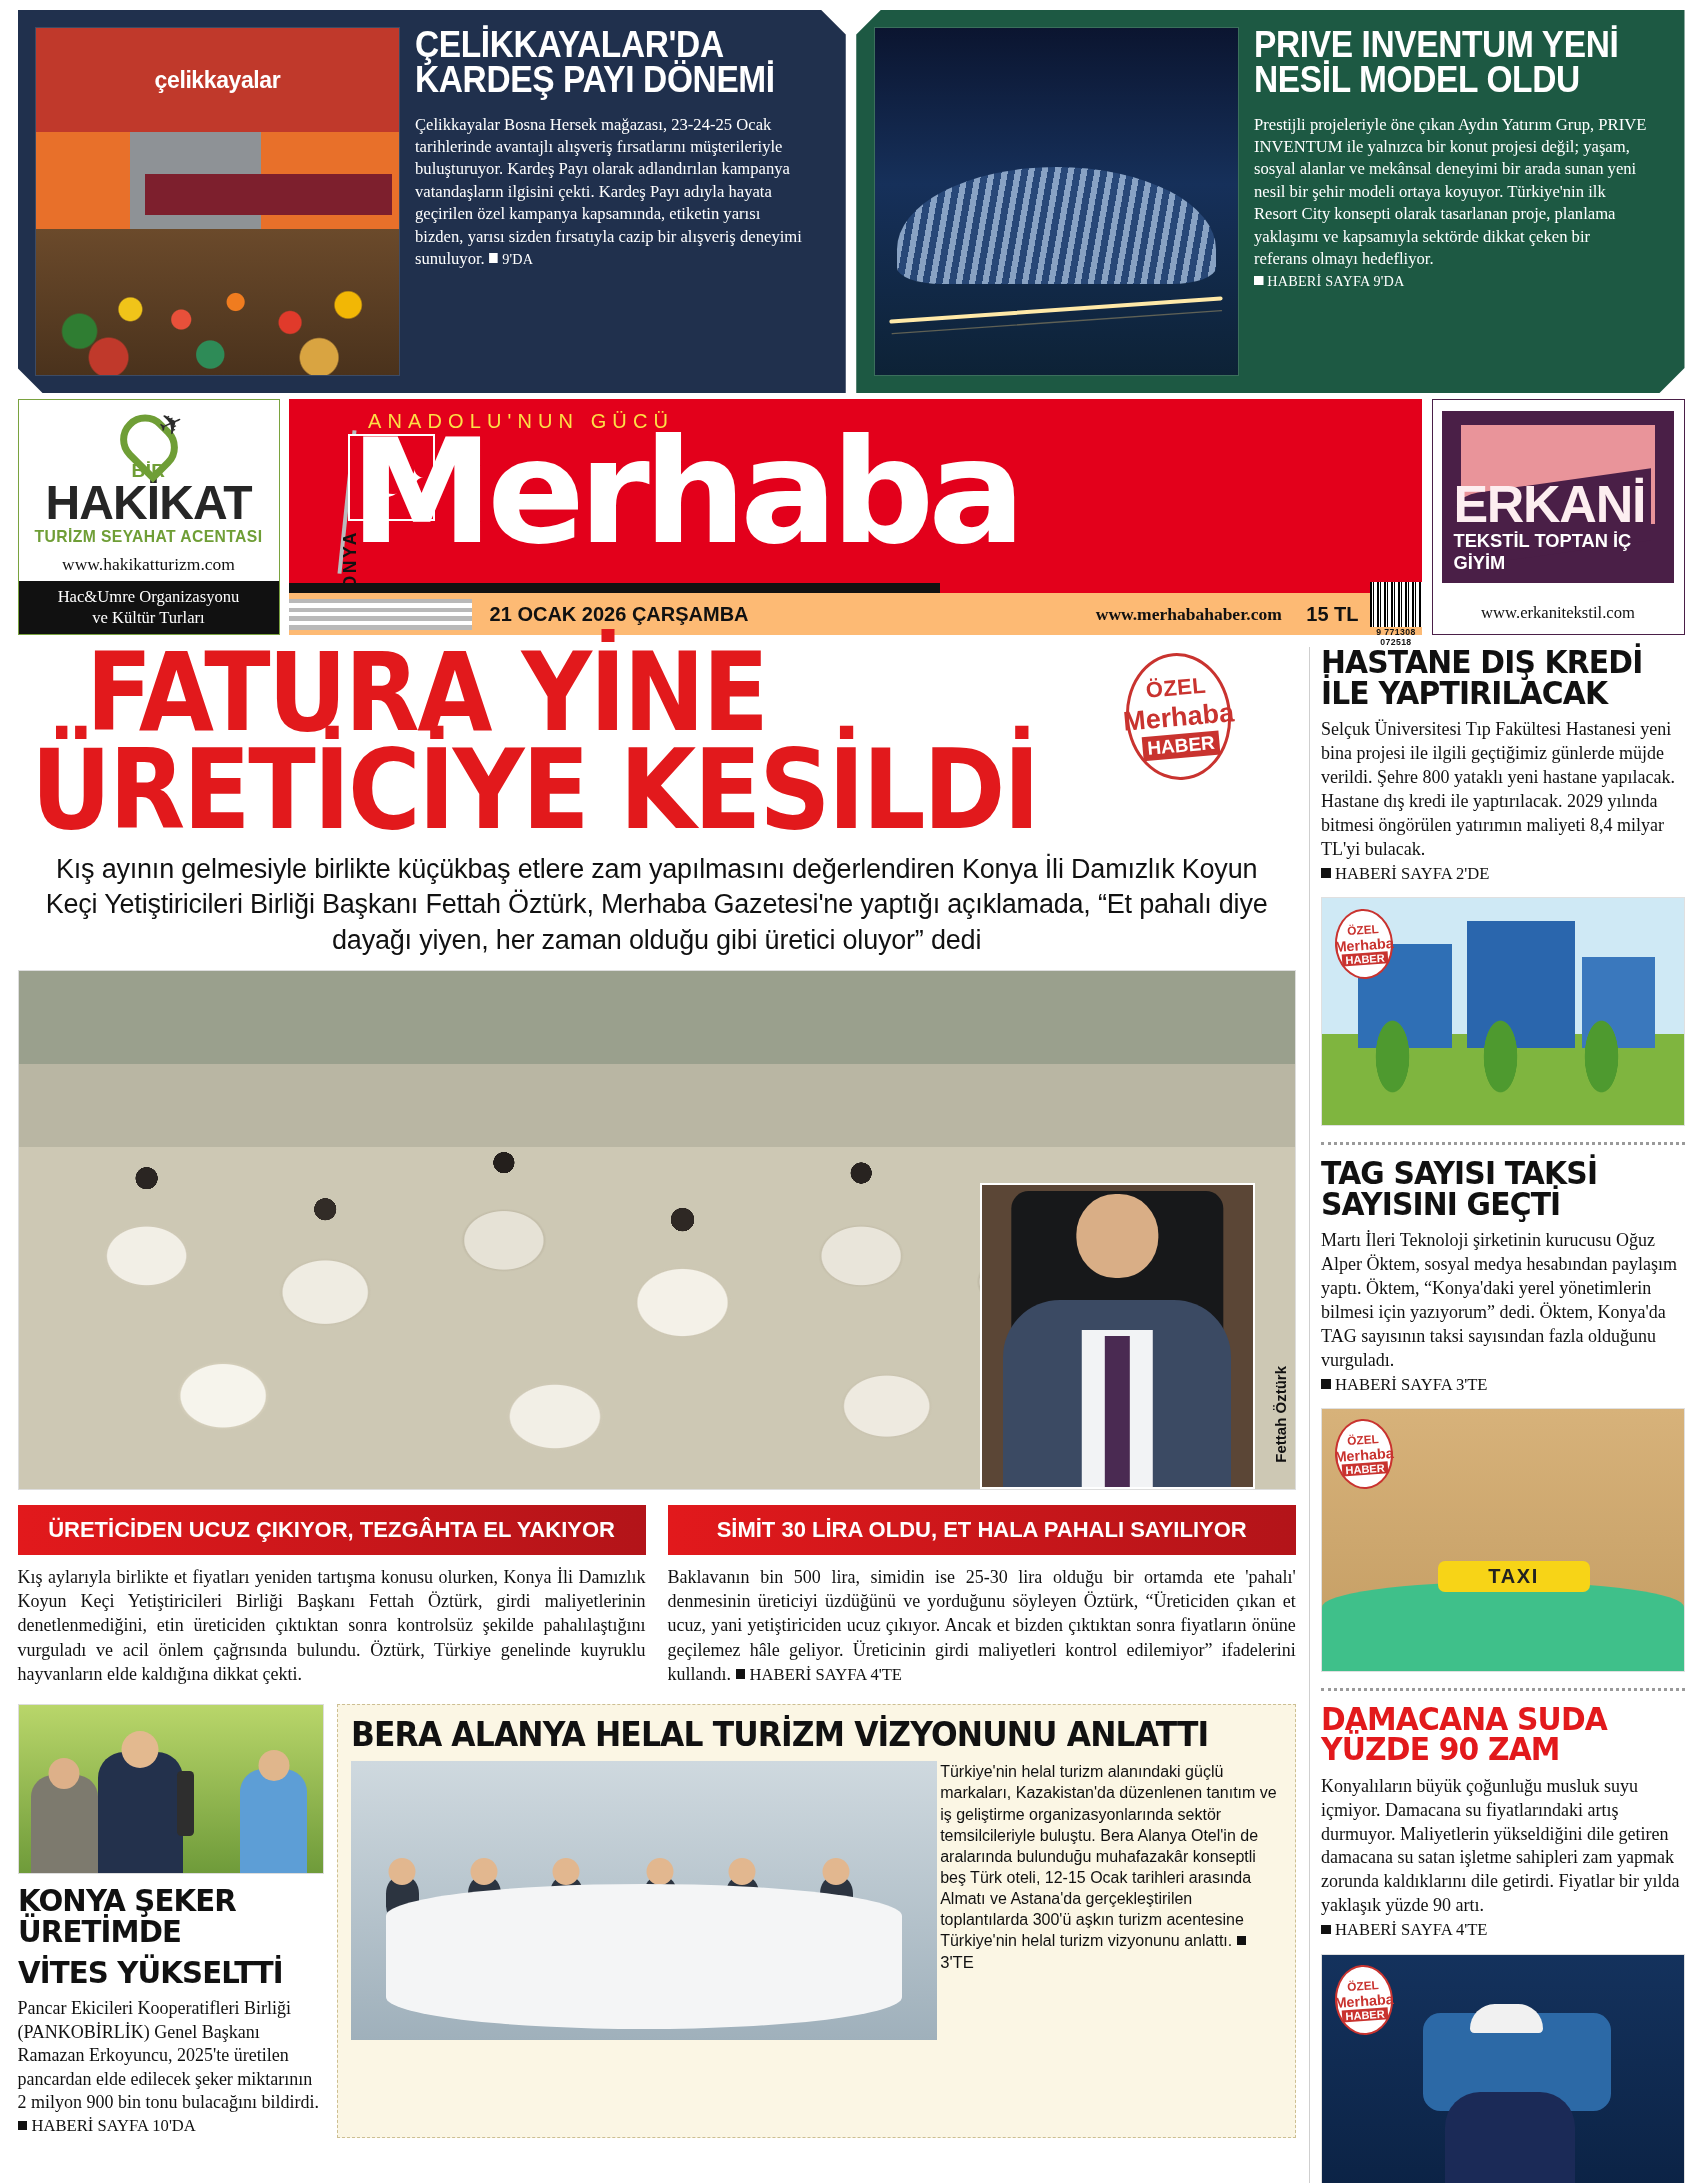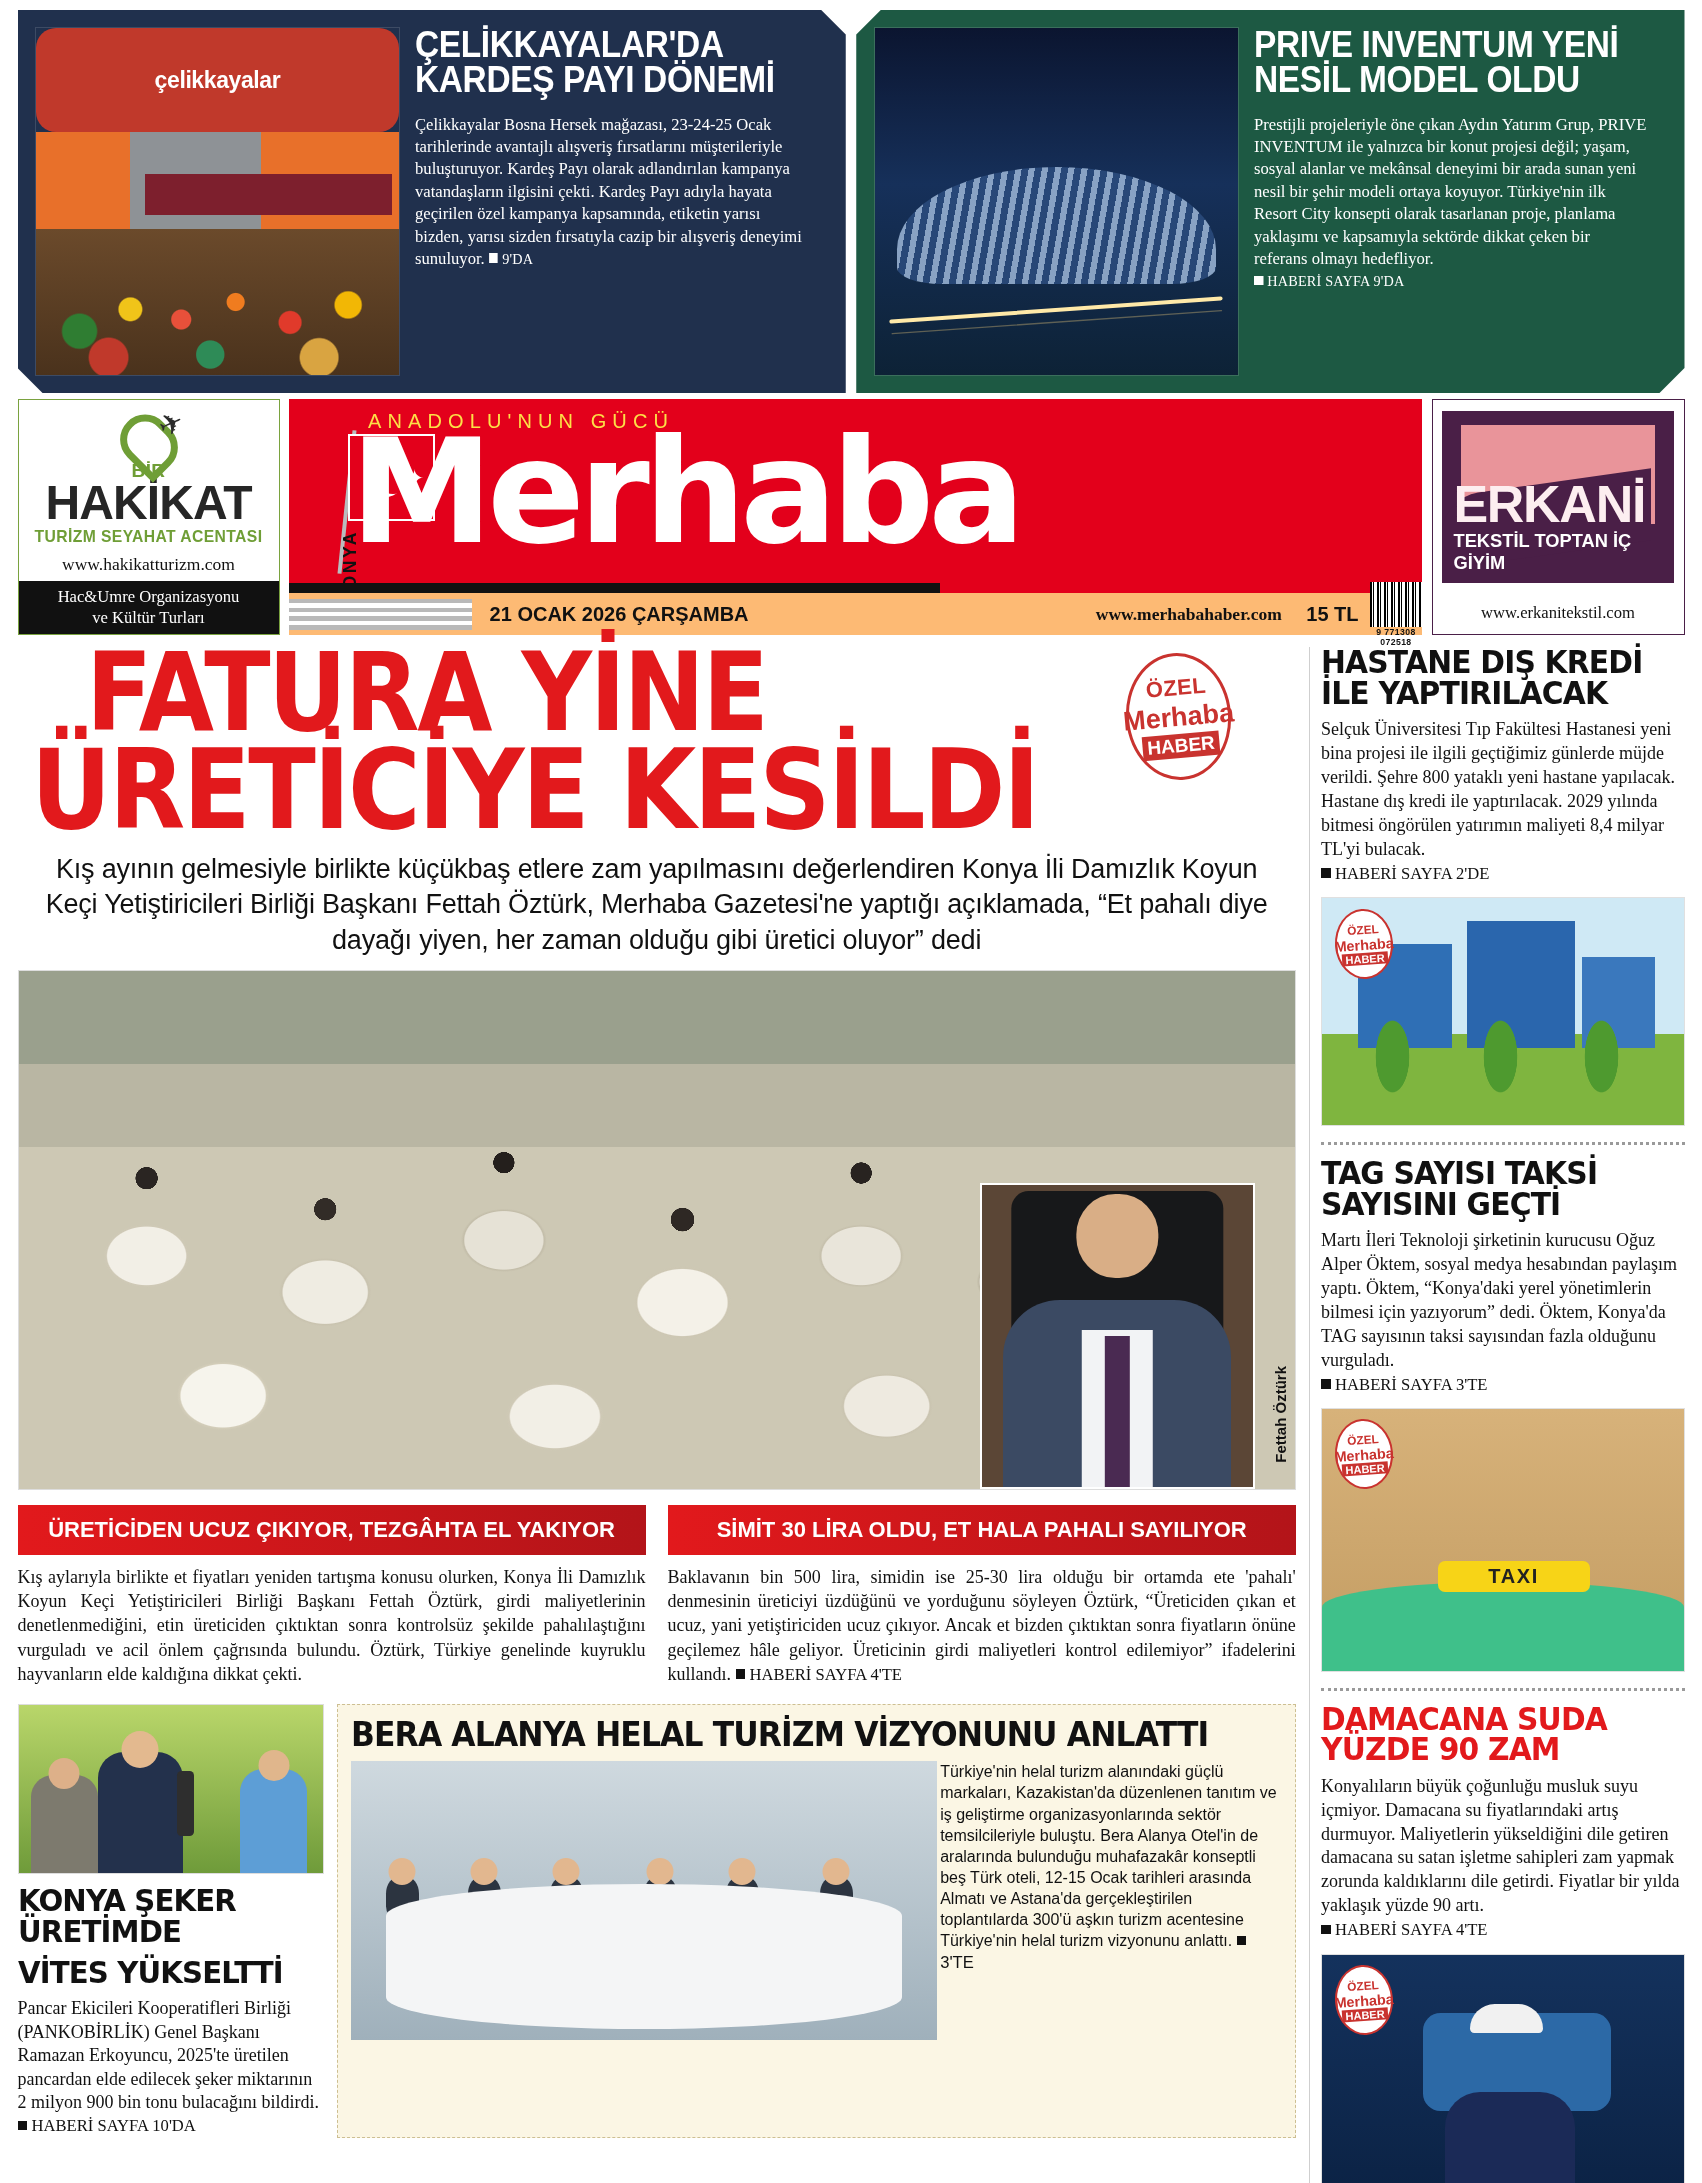--- a/index.html
+++ b/index.html
@@ -20,21 +20,21 @@
   .promo.green { background:#1d5943; clip-path:polygon(25px 0, 100% 0, 100% calc(100% - 25px), calc(100% - 25px) 100%, 0 100%, 0 25px); }
   .promo-img { width:46%; height:100%; border:1.7px solid #ffffff22; overflow:hidden; position:relative; }
   .promo-txt { flex:1; padding-left:15px; color:#fff; display:flex; flex-direction:column; }
   .promo-h { font-size:36px; line-height:0.98; font-weight:900; letter-spacing:-0.4px; text-transform:uppercase; font-family:"Liberation Sans", sans-serif; transform:scaleX(0.93); transform-origin:left; }
   .promo-b { margin-top:15px; font-size:17.5px; line-height:1.28; font-family:"Liberation Serif", serif; transform:scaleX(0.95); transform-origin:left; }
   .promo-ref { display:inline-block; font-size:15px; letter-spacing:0.2px; }
   .sq { display:inline-block; width:9.6px; height:9.6px; background:#fff; margin-right:4.4px; vertical-align:0.9px; }
 
   
   .ill { position:absolute; inset:0; }
-  .mkt-sign { position:absolute; left:0; right:0; top:0; height:30%; background:#c0392b; display:flex; align-items:center; justify-content:center;border-radius:20px; }
+  .mkt-sign { position:absolute; left:0; right:0; top:0; height:30%; background:#c0392b; display:flex; align-items:center; justify-content:center; }
   .mkt-sign span { color:#fff; font-size:23px; font-weight:700; letter-spacing:-0.4px; }
   .mkt-wall { position:absolute; left:0; right:0; top:30%; bottom:42%; background:linear-gradient(90deg,#e8702a 0 26%, #8e9296 26% 62%, #e8702a 62% 100%); }
   .mkt-awn { position:absolute; left:30%; right:2%; top:42%; height:12%; background:#7d1f2d; }
   .mkt-prod { position:absolute; left:0; right:0; bottom:0; height:42%;
      background:
        radial-gradient(circle at 12% 70%, #2f7d32 0 5%, transparent 5.5%),
        radial-gradient(circle at 26% 55%, #f0c419 0 4%, transparent 4.5%),
        radial-gradient(circle at 40% 62%, #e8503a 0 4%, transparent 4.5%),
        radial-gradient(circle at 55% 50%, #f07c1f 0 4%, transparent 4.5%),
        radial-gradient(circle at 70% 64%, #e03a2b 0 4%, transparent 4.5%),

